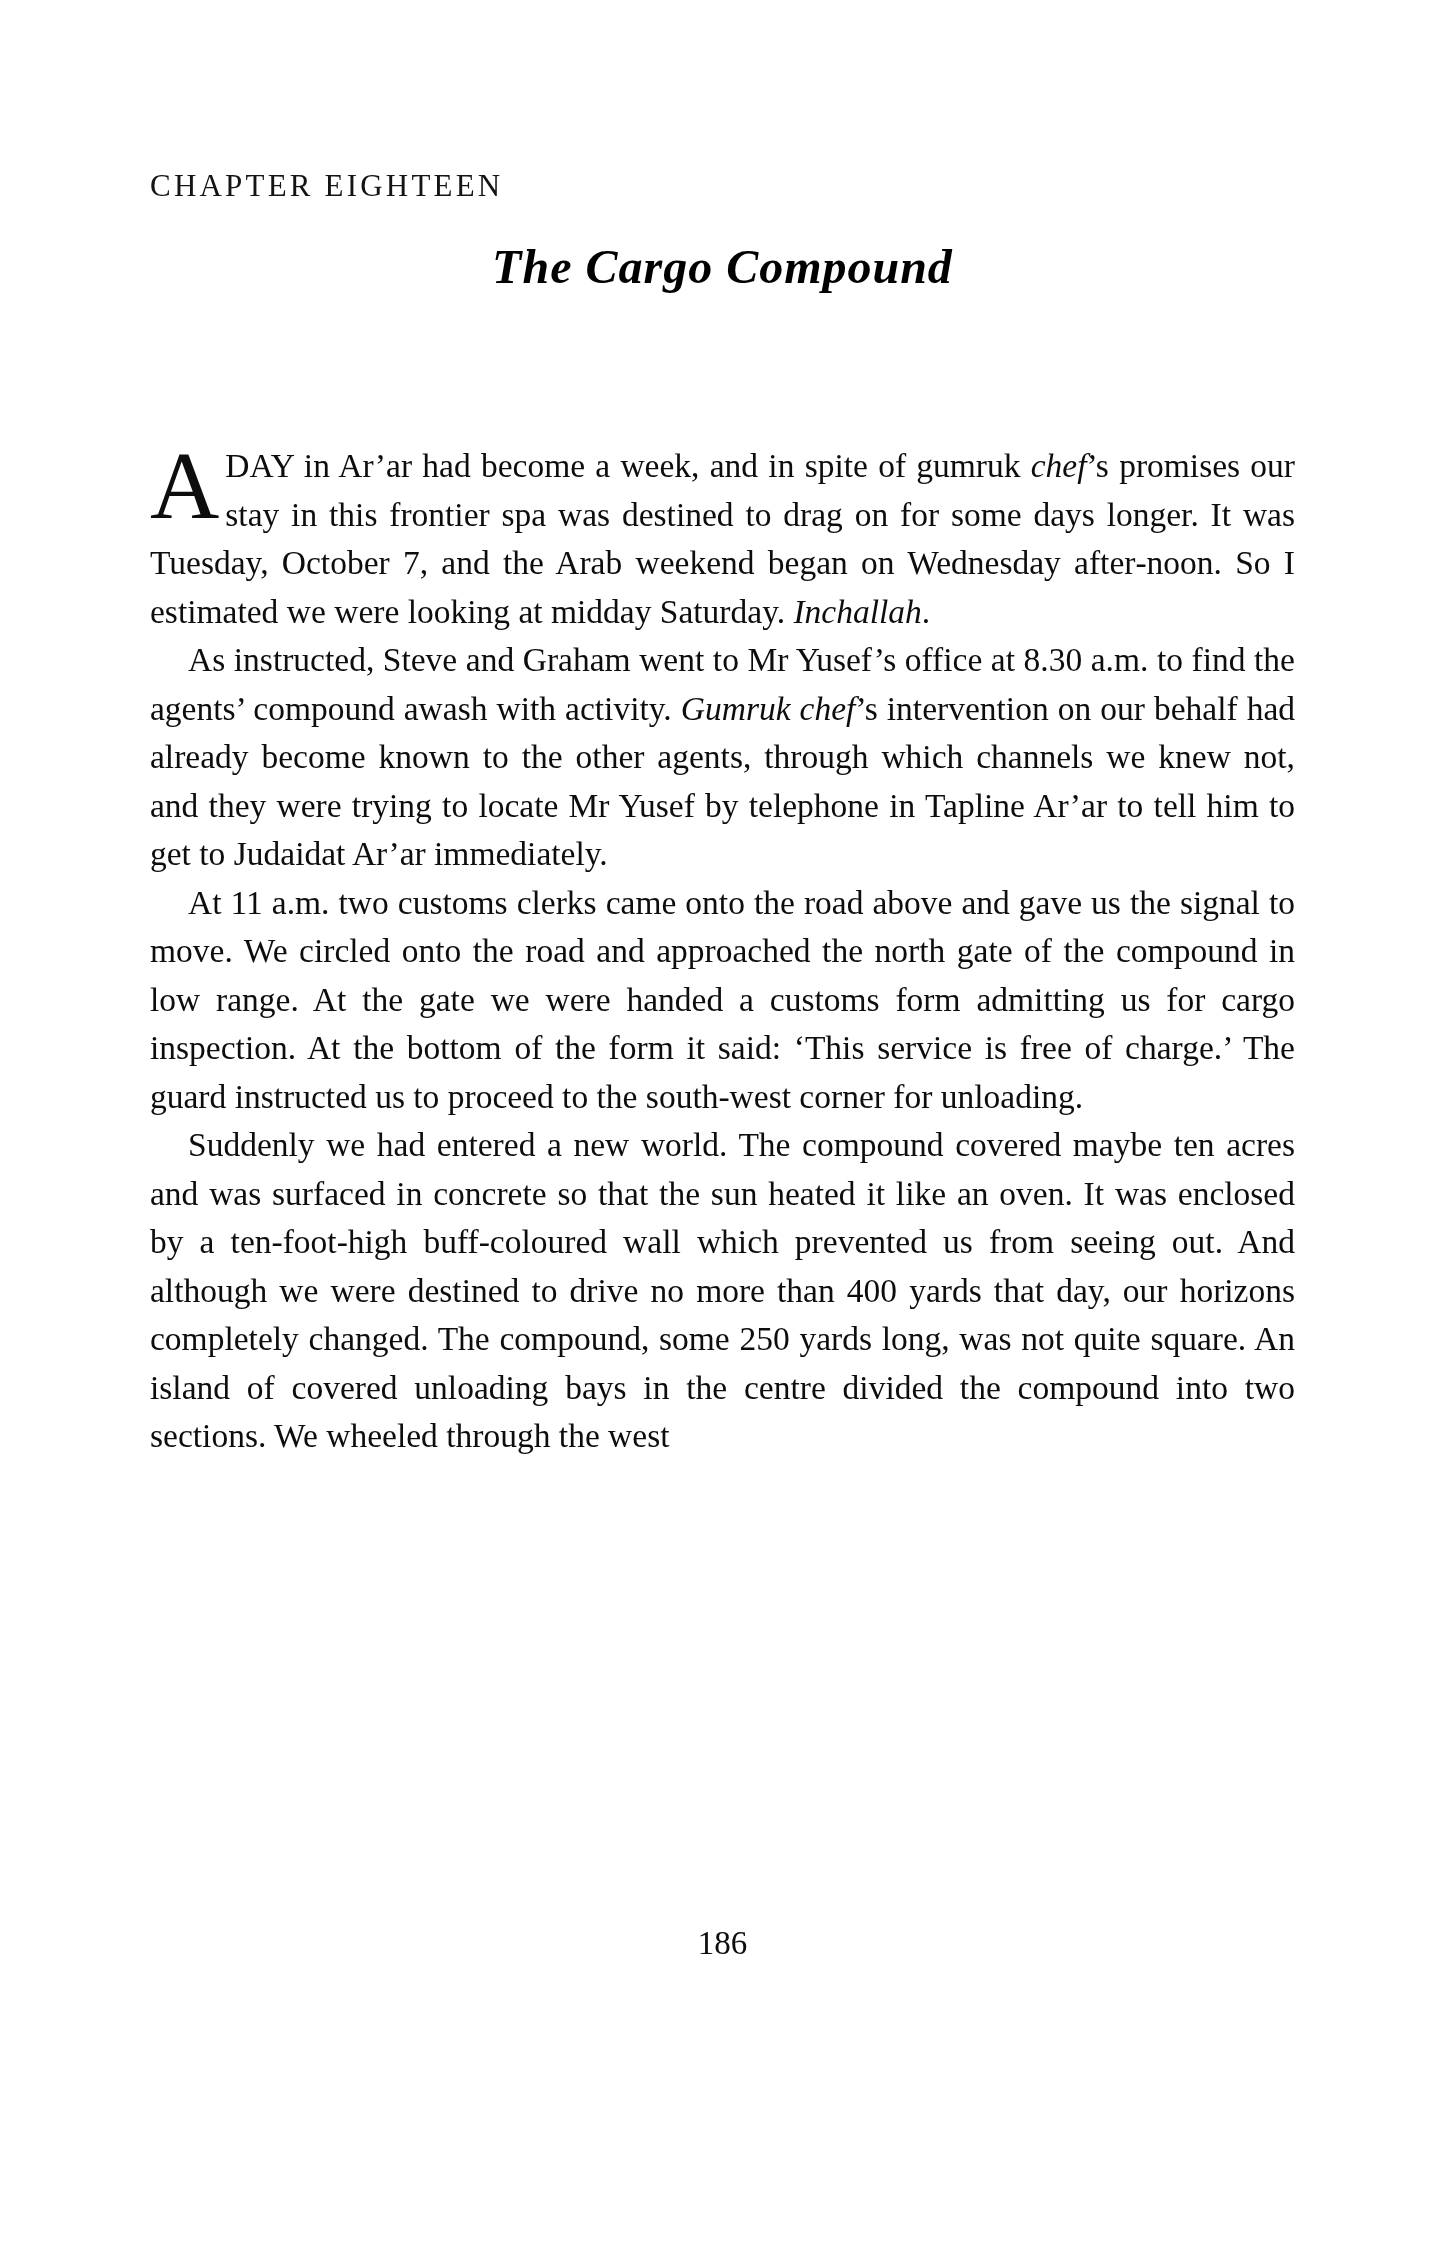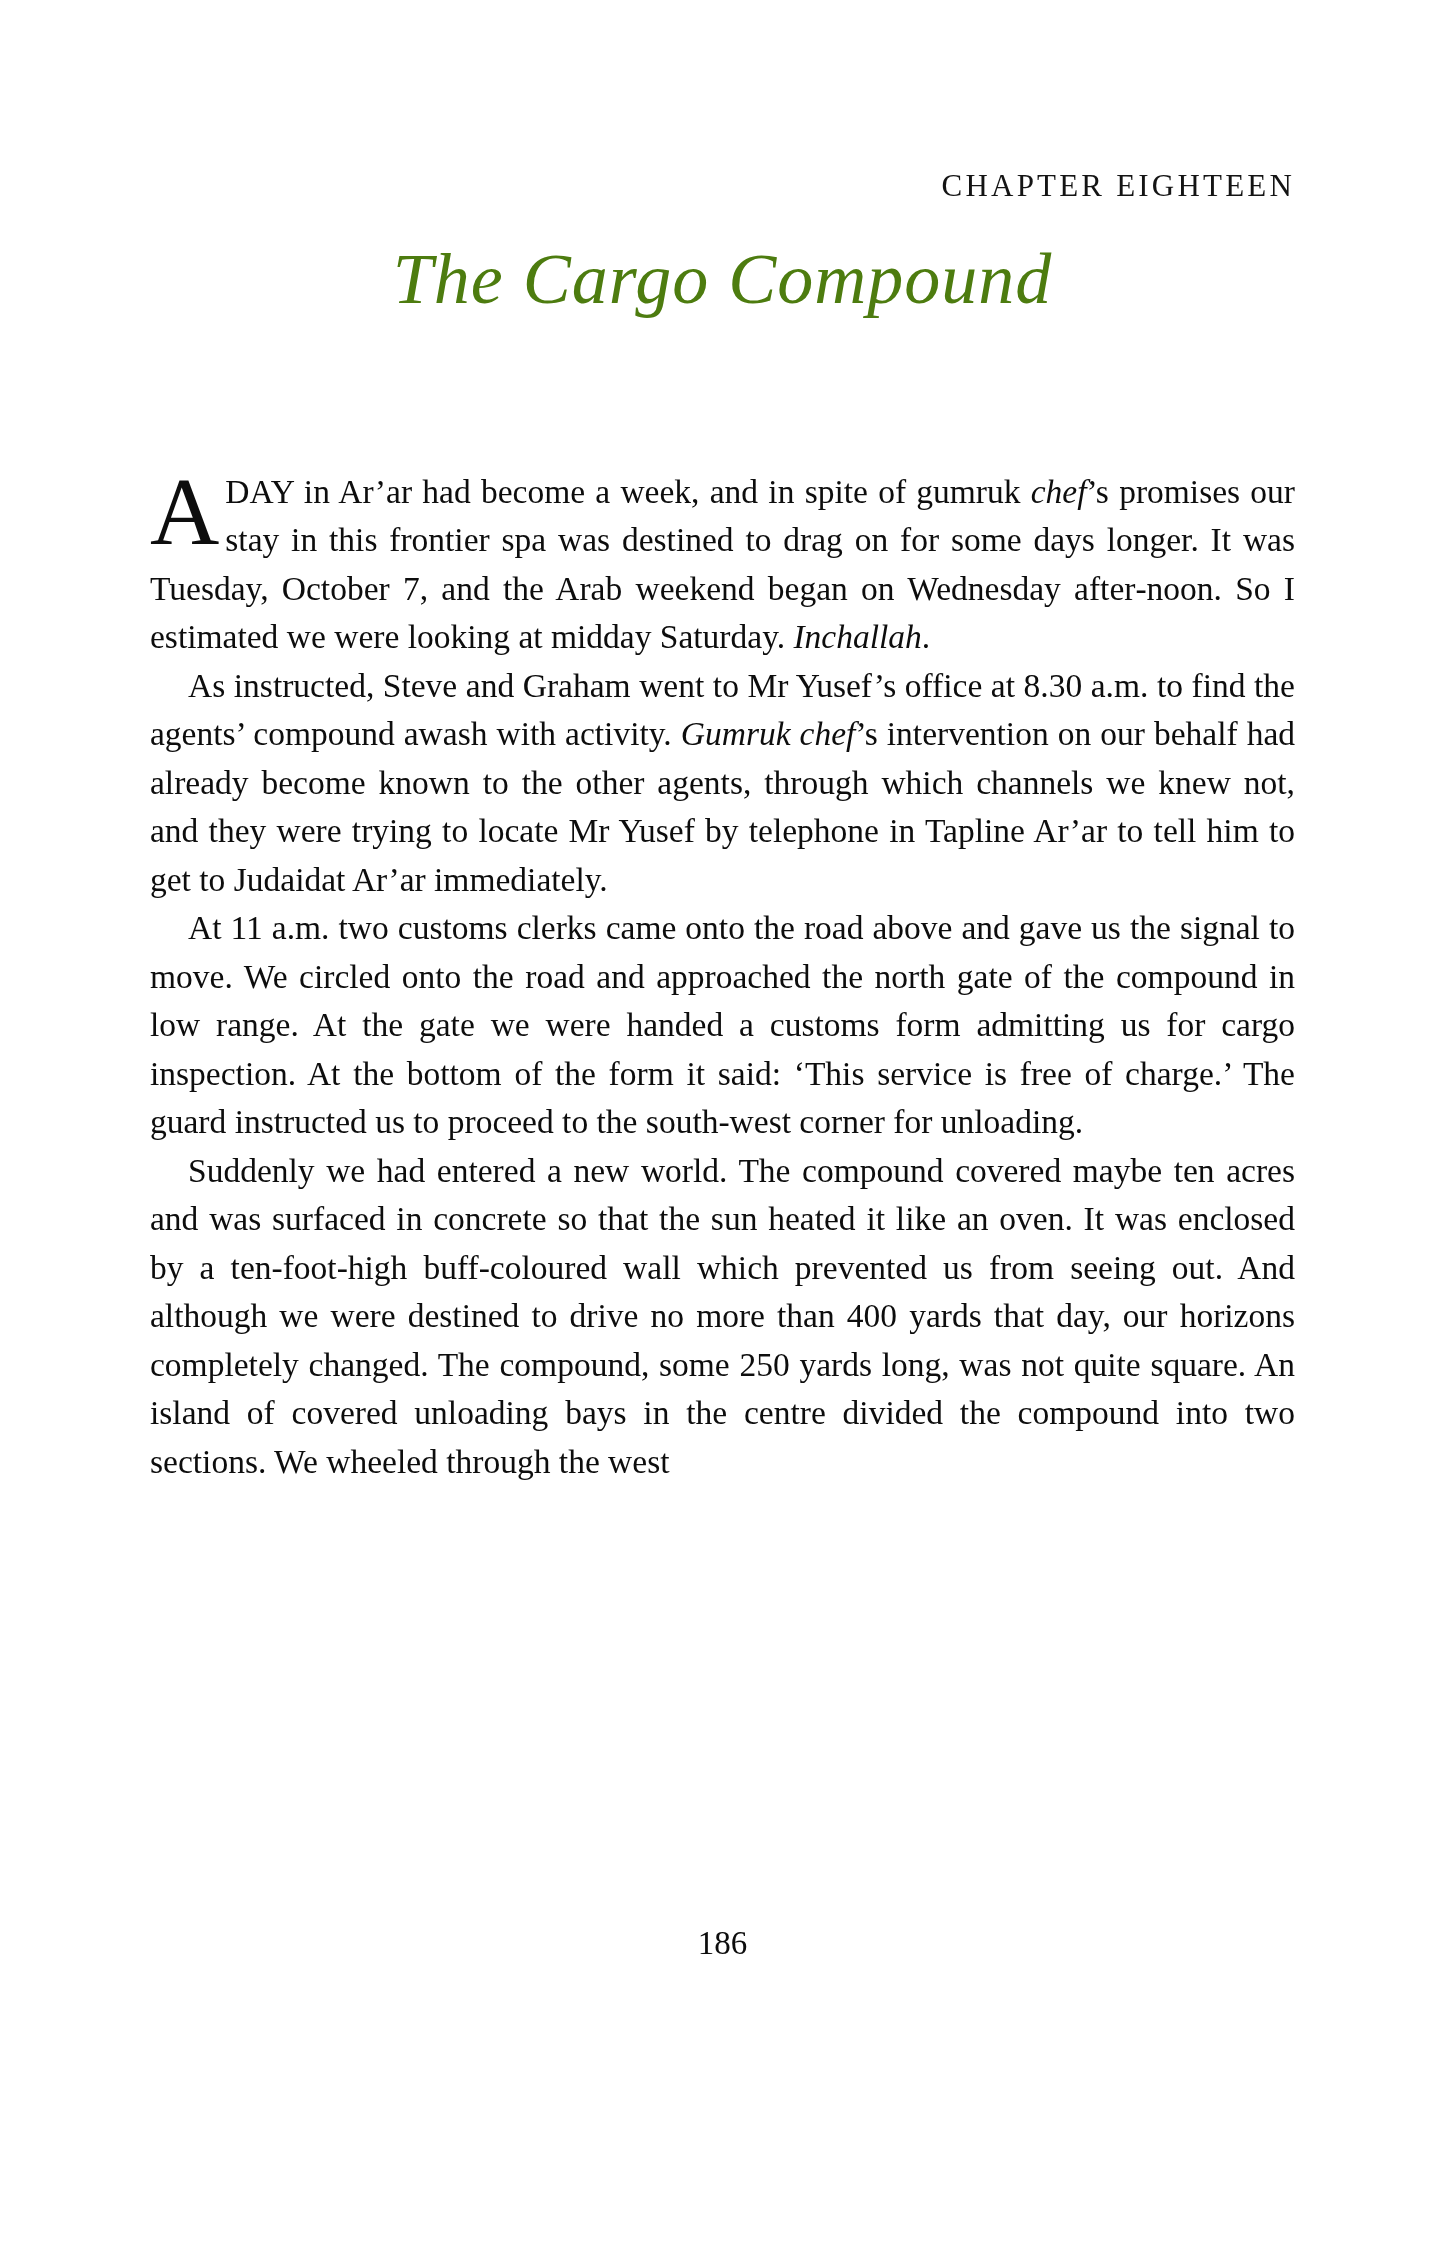--- a/index.html
+++ b/index.html
@@ -23,36 +23,36 @@
     height: 2256px;
     background: #ffffff;
   }
   .content {
     position: absolute;
     left: 150px;
     top: 168px;
     width: 1145px;
   }
   .chapter-label {
-    text-align: right;
+    text-align: left;
     font-family: "Liberation Serif", serif;
     font-size: 31px;
     letter-spacing: 3.2px;
     color: #141414;
     margin: 0 0 10px 0;
     font-weight: 400;
   }
   .chapter-title {
     text-align: center;
     font-family: "Liberation Serif", serif;
     font-style: italic;
-    font-size: 72px;
-    font-weight: 400;
+    font-size: 48px;
+    font-weight: 700;
     letter-spacing: 1px;
-    color: #4d7c0f;
+    color: #000000;
     margin: 38px 0 0 0;
     line-height: 1.05;
   }
   .body-block {
     margin-top: 150px;
   }
   p.para {
     font-size: 33.5px;
     line-height: 48.5px;
     text-align: justify;

